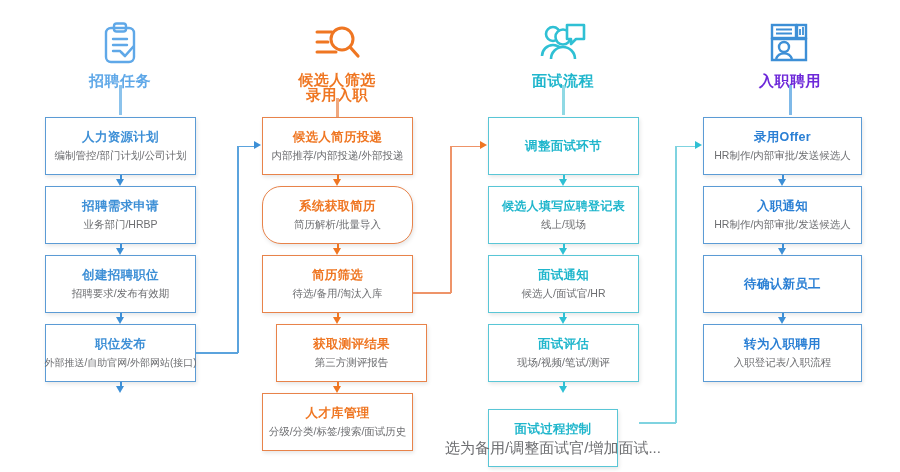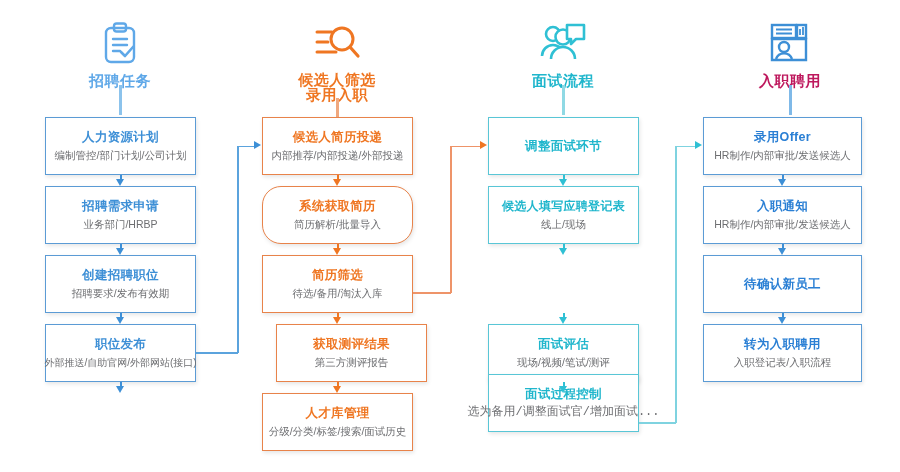--- a/index.html
+++ b/index.html
@@ -135,21 +135,21 @@
         <line x1="9" y1="7.5" x2="25" y2="7.5" stroke="#3d8fd6" stroke-width="2"></line>
         <line x1="9" y1="11.5" x2="25" y2="11.5" stroke="#3d8fd6" stroke-width="2"></line>
         <rect x="30" y="3" width="9" height="13" fill="none" stroke="#3d8fd6" stroke-width="2.4"></rect>
         <line x1="33" y1="7" x2="33" y2="13" stroke="#3d8fd6" stroke-width="1.8"></line>
         <line x1="36" y1="5" x2="36" y2="13" stroke="#3d8fd6" stroke-width="1.8"></line>
         <path d="M5 17 h34 v21 h-34 z" fill="none" stroke="#3d8fd6" stroke-width="2.4"></path>
         <circle cx="17" cy="25" r="5" fill="none" stroke="#3d8fd6" stroke-width="2.4"></circle>
         <path d="M9 37 a8.5 8.5 0 0 1 16 0" fill="none" stroke="#3d8fd6" stroke-width="2.4"></path>
       </svg>
     </span>
-    <span class="title" style="color:#be185d;">入职聘用</span>
+    <span class="title" style="color:#6d28d9;">入职聘用</span>
   </div>
   <div class="head-stem" style="left:789px; top:85px; height:30px; background:#7fb9e8;"></div>
 
   <div class="node c-blue" style="left:45px; top:117px; width:151px; height:58px;">
     <span class="n-title">人力资源计划</span>
     <span class="n-sub">编制管控/部门计划/公司计划</span>
   </div>
   <div class="node c-blue" style="left:45px; top:186px; width:151px; height:58px;">
     <span class="n-title">招聘需求申请</span>
     <span class="n-sub">业务部门/HRBP</span>
@@ -202,27 +202,31 @@
   <div class="arrowhead arrow-down" style="left:333px; top:386px; border-top-color:#ef7622;"></div>
 
   <div class="node c-teal no-sub" style="left:488px; top:117px; width:151px; height:58px;">
     <span class="n-title">调整面试环节</span>
 
   </div>
   <div class="node c-teal" style="left:488px; top:186px; width:151px; height:58px;">
     <span class="n-title" style="font-size:12px;">候选人填写应聘登记表</span>
     <span class="n-sub">线上/现场</span>
   </div>
+  <div class="node c-teal" style="left:488px; top:255px; width:151px; height:58px;">
+    <span class="n-title">面试通知</span>
+    <span class="n-sub">候选人/面试官/HR</span>
+  </div>
   <div class="node c-teal" style="left:488px; top:324px; width:151px; height:58px;">
     <span class="n-title">面试评估</span>
     <span class="n-sub">现场/视频/笔试/测评</span>
   </div>
-  <div class="node c-teal" style="left:488px; top:374px; width:151px; height:58px;">
+  <div class="node c-teal" style="left:488px; top:409px; width:130px; height:58px;">
     <span class="n-title">面试过程控制</span>
-    <span class="n-sub" style="font-size:12px;font-family:Liberation Mono, monospace;">选为备用/调整面试官/增加面试...</span>
+    <span class="n-sub" style="font-size:15px;">选为备用/调整面试官/增加面试...</span>
   </div>
   <div class="vline s-teal" style="left:562.5px; top:175px; height:7px;"></div>
   <div class="arrowhead arrow-down" style="left:559px; top:179px; border-top-color:#2fc0d4;"></div>
   <div class="vline s-teal" style="left:562.5px; top:244px; height:7px;"></div>
   <div class="arrowhead arrow-down" style="left:559px; top:248px; border-top-color:#2fc0d4;"></div>
   <div class="vline s-teal" style="left:562.5px; top:313px; height:7px;"></div>
   <div class="arrowhead arrow-down" style="left:559px; top:317px; border-top-color:#2fc0d4;"></div>
   <div class="vline s-teal" style="left:562.5px; top:382px; height:7px;"></div>
   <div class="arrowhead arrow-down" style="left:559px; top:386px; border-top-color:#2fc0d4;"></div>
 

